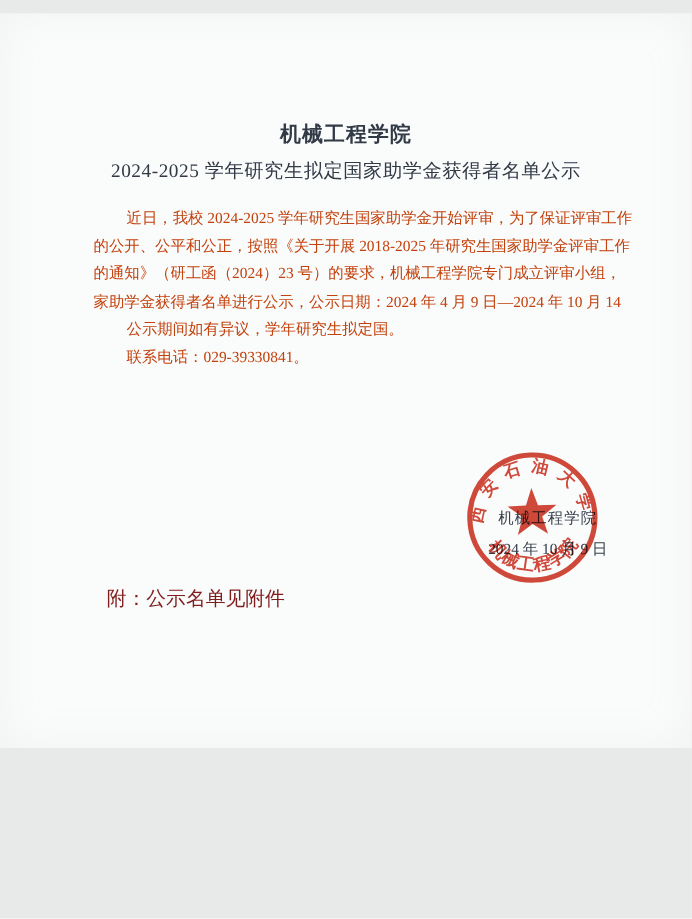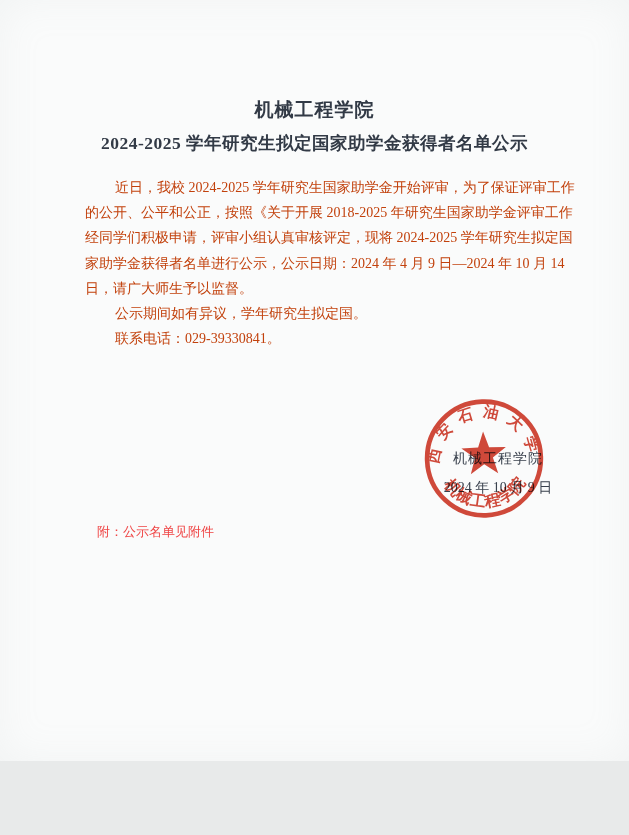--- a/index.html
+++ b/index.html
@@ -4,22 +4,22 @@
 <style>
   html, body {
     margin: 0;
     padding: 0;
     background: #e8eaea;
     font-family: "Liberation Serif", "DejaVu Serif", serif;
   }
   .page {
     position: relative;
     width: 629px;
-    height: 761px;
-    margin: 0 auto;
+    height: 668px;
+    margin: 12px auto;
     background: #fafbfb;
     color: #39414d;
     overflow: hidden;
     box-shadow: inset 0 0 40px rgba(180,190,190,0.12);
   }
   .doc-title {
     position: absolute;
     top: 97px;
     left: 0;
     width: 100%;
@@ -31,21 +31,21 @@
     color: #323a46;
   }
   .doc-subtitle {
     position: absolute;
     top: 131px;
     left: 0;
     width: 100%;
     margin: 0;
     text-align: center;
     font-size: 17.5px;
-    font-weight: bold;
+    font-weight: normal;
     letter-spacing: 0.5px;
     color: #323a46;
   }
   .doc-body {
     position: absolute;
     top: 175px;
     left: 85px;
     width: 470px;
   }
   .body-line {
@@ -87,40 +87,39 @@
   }
   .stamp-svg text {
     font-family: "Liberation Serif", "DejaVu Serif", serif;
     font-weight: bold;
   }
   .attachment-note {
     position: absolute;
     top: 521px;
     left: 97px;
     margin: 0;
-    font-size: 13px;
+    font-size: 18px;
     line-height: 22px;
     white-space: nowrap;
-    color: #ef4444;
+    color: #7f1d1d;
   }
 </style>
 </head>
 <body>
 
 <div class="page">
 
   <h1 class="doc-title">机械工程学院</h1>
   <h2 class="doc-subtitle">2024-2025 学年研究生拟定国家助学金获得者名单公示</h2>
 
   <div class="doc-body">
     <p class="body-line indent-2">近日，我校 2024-2025 学年研究生国家助学金开始评审，为了保证评审工作</p>
     <p class="body-line">的公开、公平和公正，按照《关于开展 2018-2025 年研究生国家助学金评审工作</p>
-    <p class="body-line">经同学们积极申请，评审小组认真审核评定，现将 2024-2025 学年研究生拟定国</p>
+    <p class="body-line">的通知》（研工函（2024）23 号）的要求，机械工程学院专门成立评审小组，</p>
     <p class="body-line">家助学金获得者名单进行公示，公示日期：2024 年 4 月 9 日—2024 年 10 月 14</p>
-    <p class="body-line">日，请广大师生予以监督。</p>
     <p class="body-line indent-2">公示期间如有异议，学年研究生拟定国。</p>
     <p class="body-line indent-2">联系电话：029-39330841。</p>
   </div>
 
   <div class="signature-block">
     <p class="signature-org">机械工程学院</p>
     <p class="signature-date">2024 年 10 月 9 日</p>
   </div>
 
   <svg class="stamp-svg" viewBox="0 0 130 130" aria-hidden="true">

